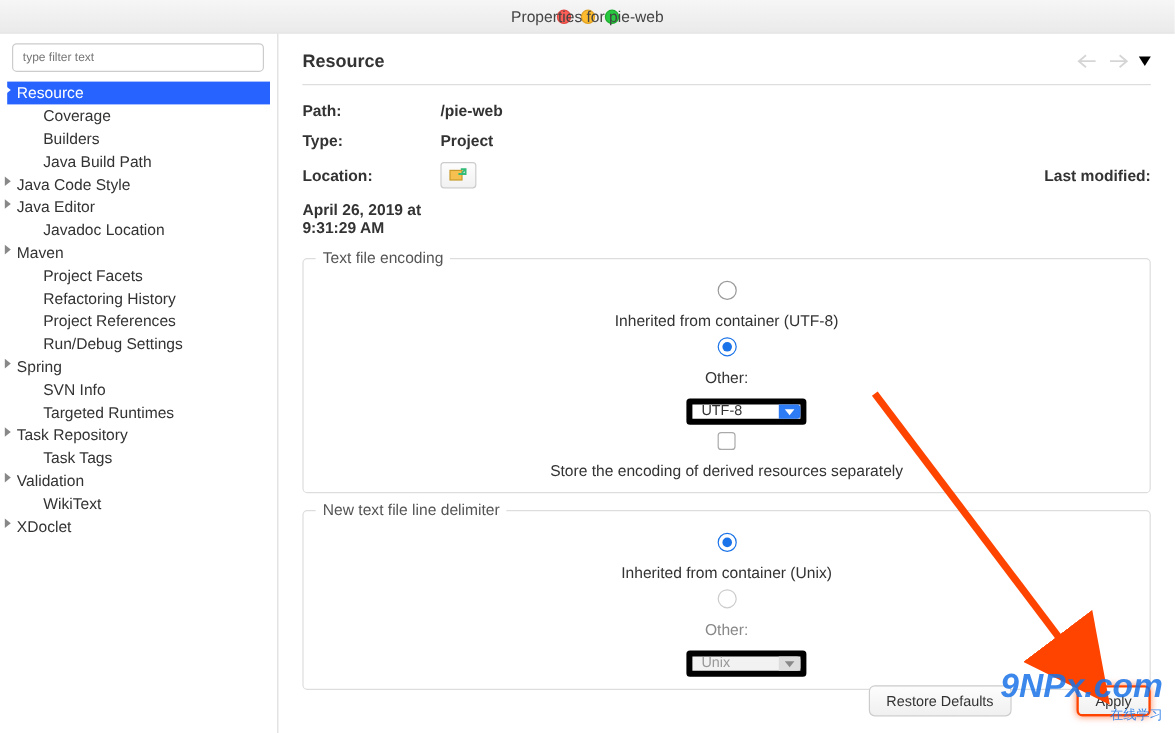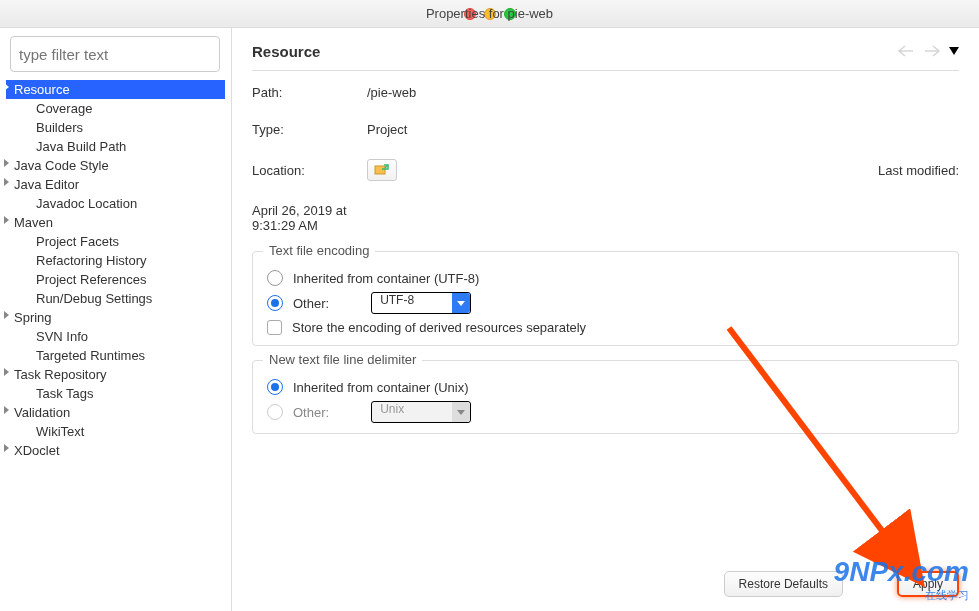--- a/index.html
+++ b/index.html
@@ -25,58 +25,58 @@
 }
 .traffic { display: flex; gap: 8px; }
 .tl { width: 12px; height: 12px; border-radius: 50%; }
 .tl.r { background:#ff5f57; border:1px solid #e24640;}
 .tl.y { background:#febc2e; border:1px solid #dfa023;}
 .tl.g { background:#28c840; border:1px solid #1dad2e;}
 .title-text { position:absolute; left:0; right:0; text-align:center; font-size:13px; color:#444;}
 .main { display:flex; height: calc(100% - 28px); }
 .sidebar { width: 232px; border-right:1px solid #ddd; padding:8px 6px; background:#fff;}
 .filter {
-  width: 210px; height:36px; border:1px solid #ccc; border-radius:4px;
-  padding:0 8px; font-size:15px; color:#aaa; margin:0 0 8px 4px;
+  width: 210px; height:24px; border:1px solid #ccc; border-radius:4px;
+  padding:0 8px; font-size:10px; color:#aaa; margin:0 0 8px 4px;
   background:#fff;
 }
 .tree { list-style:none; }
 .tree li { padding:2px 0 2px 18px; cursor:default; color:#333; white-space:nowrap; position:relative;}
 .tree li.top { padding-left:8px; }
 .tree li .arrow { position:absolute; left:6px; top:3px; width:0;height:0;border-left:5px solid #888;border-top:4px solid transparent;border-bottom:4px solid transparent;}
 .tree li.top .arrow { left: -2px; }
 .tree li.sel { background:#2663ff; color:#fff; border-radius:0;}
 .tree li.sel .arrow { border-left-color:#fff;}
 .tree li.child { padding-left:30px;}
 .content { flex:1; padding:14px 20px 10px 20px; position:relative;}
 .hdr { display:flex; align-items:center; border-bottom:1px solid #ddd; padding-bottom:10px; margin-bottom:14px;}
 .hdr h2 { font-size:15px; font-weight:bold; flex:1;}
 .navbtn { width:22px;height:18px; display:inline-flex; align-items:center; justify-content:center; opacity:.35;}
 .down-tri { width:0;height:0;border-left:5px solid transparent;border-right:5px solid transparent;border-top:8px solid #000; margin-left:6px;}
-.infogrid { display:grid; grid-template-columns: 115px 1fr auto; row-gap:22px; align-items:center; margin-bottom:18px;}
+.infogrid { display:grid; grid-template-columns: 115px 1fr auto; row-gap:10px; align-items:center; margin-bottom:18px;font-weight:bold;}
 .infogrid .lbl { color:#333;}
 .infogrid .val { color:#333;}
 .iconbtn {
   width:30px;height:22px;border:1px solid #ccc;border-radius:3px;
   background:linear-gradient(#fdfdfd,#f1f1f1);
   display:inline-flex;align-items:center;justify-content:center;font-size:11px;
 }
 .group { border:1px solid #ddd; border-radius:4px; padding:12px 14px 4px 14px; margin-bottom:14px; position:relative;}
 .group-title { position:absolute; top:-9px; left:10px; background:#fff; padding:0 6px; font-size:13px; color:#555;}
-.radio-row { display:flex; align-items:center; gap:10px; margin:6px 0;}
+.radio-row { display:flex; align-items:center; gap:10px; margin:6px 0;flex-direction:column;}
 .radio {
   width:16px;height:16px;border:1px solid #999;border-radius:50%;background:#fff;
   display:inline-flex;align-items:center;justify-content:center;
 }
 .radio.sel { border-color:#1a73e8;}
 .radio.sel::after{content:"";width:8px;height:8px;border-radius:50%;background:#1a73e8;}
 .radio.dis { opacity:.5;}
 .select {
-  height:22px; border:1px solid #000000; border-radius:3px; padding:0 22px 0 8px;
-  background:#fff; position:relative; display:inline-flex; align-items:flex-start; font-size:12px;
+  height:22px; border:5px solid #000000; border-radius:3px; padding:0 22px 0 8px;
+  background:#fff; position:relative; display:inline-flex; align-items:flex-end; font-size:12px;
   min-width:100px;
   margin-left:32px;
 }
 .select .caret {
   position:absolute;right:0;top:0;width:18px;height:100%;
   background:#2e7bf6;border-radius:0 3px 3px 0;
   display:flex;align-items:center;justify-content:center;
 }
 .select .caret::after{content:"";width:0;height:0;border-left:4px solid transparent;border-right:4px solid transparent;border-top:5px solid #fff;}
 .select.dis { background:#f2f2f2; color:#999;}

